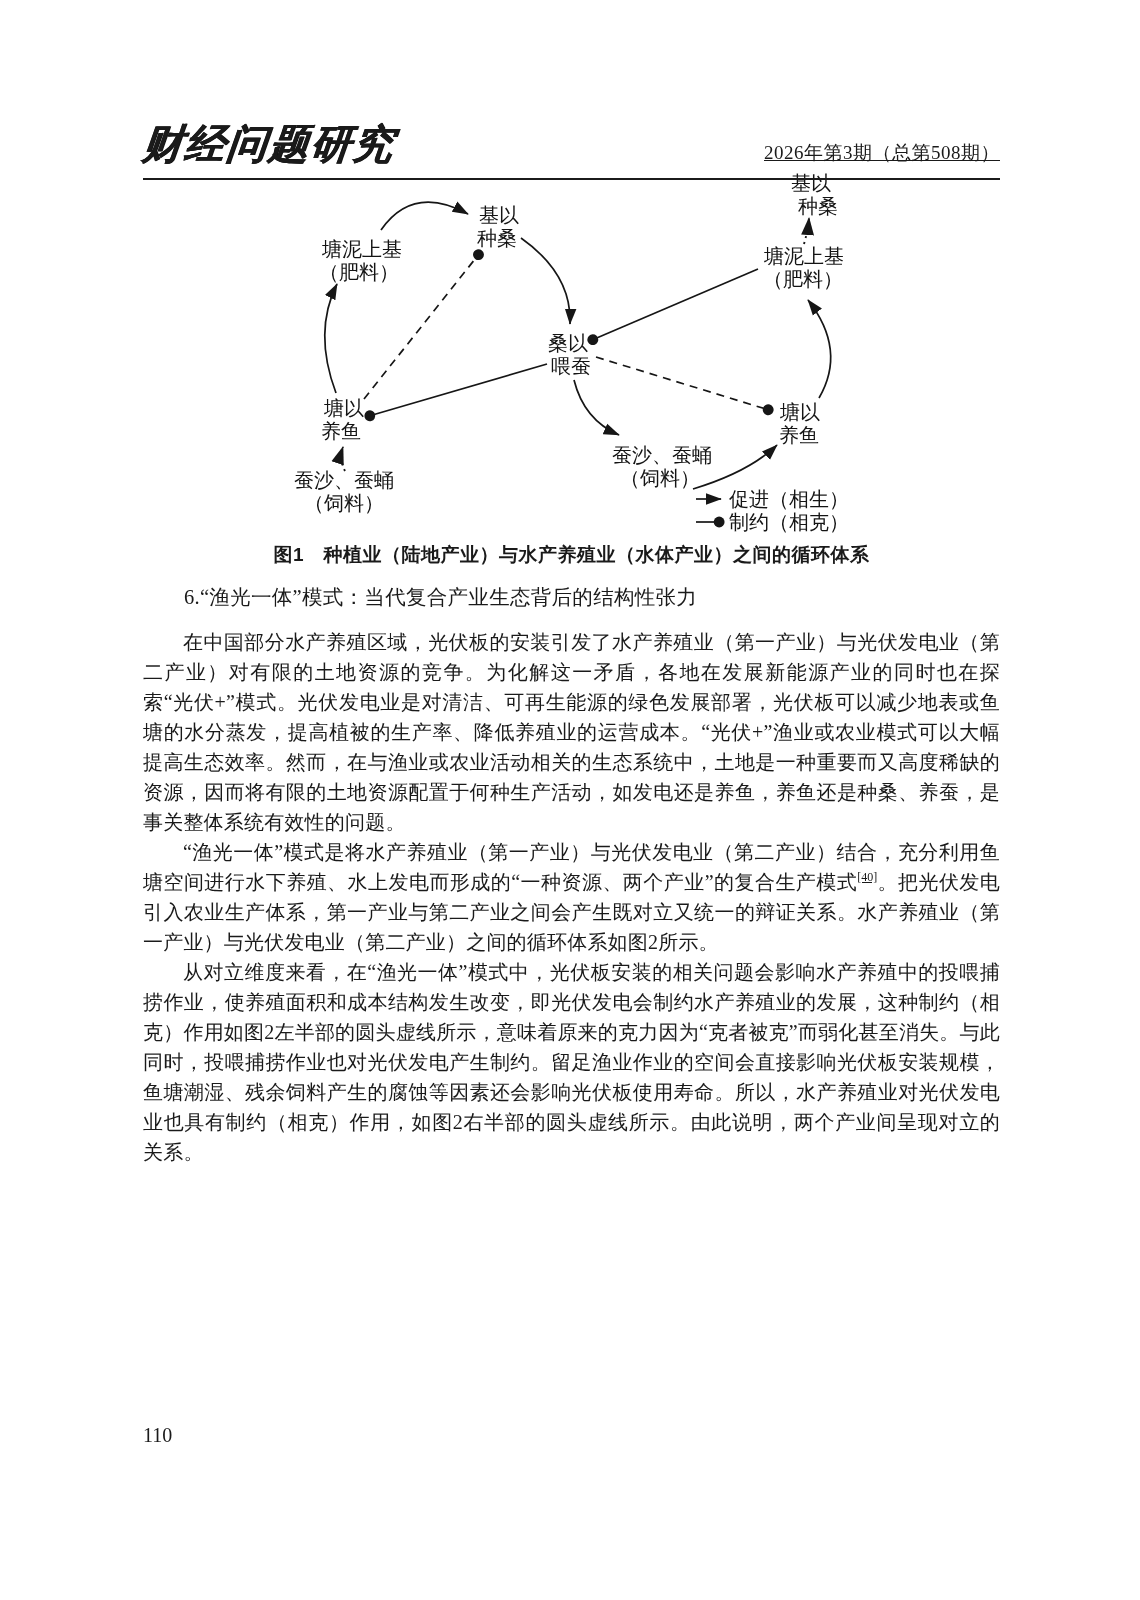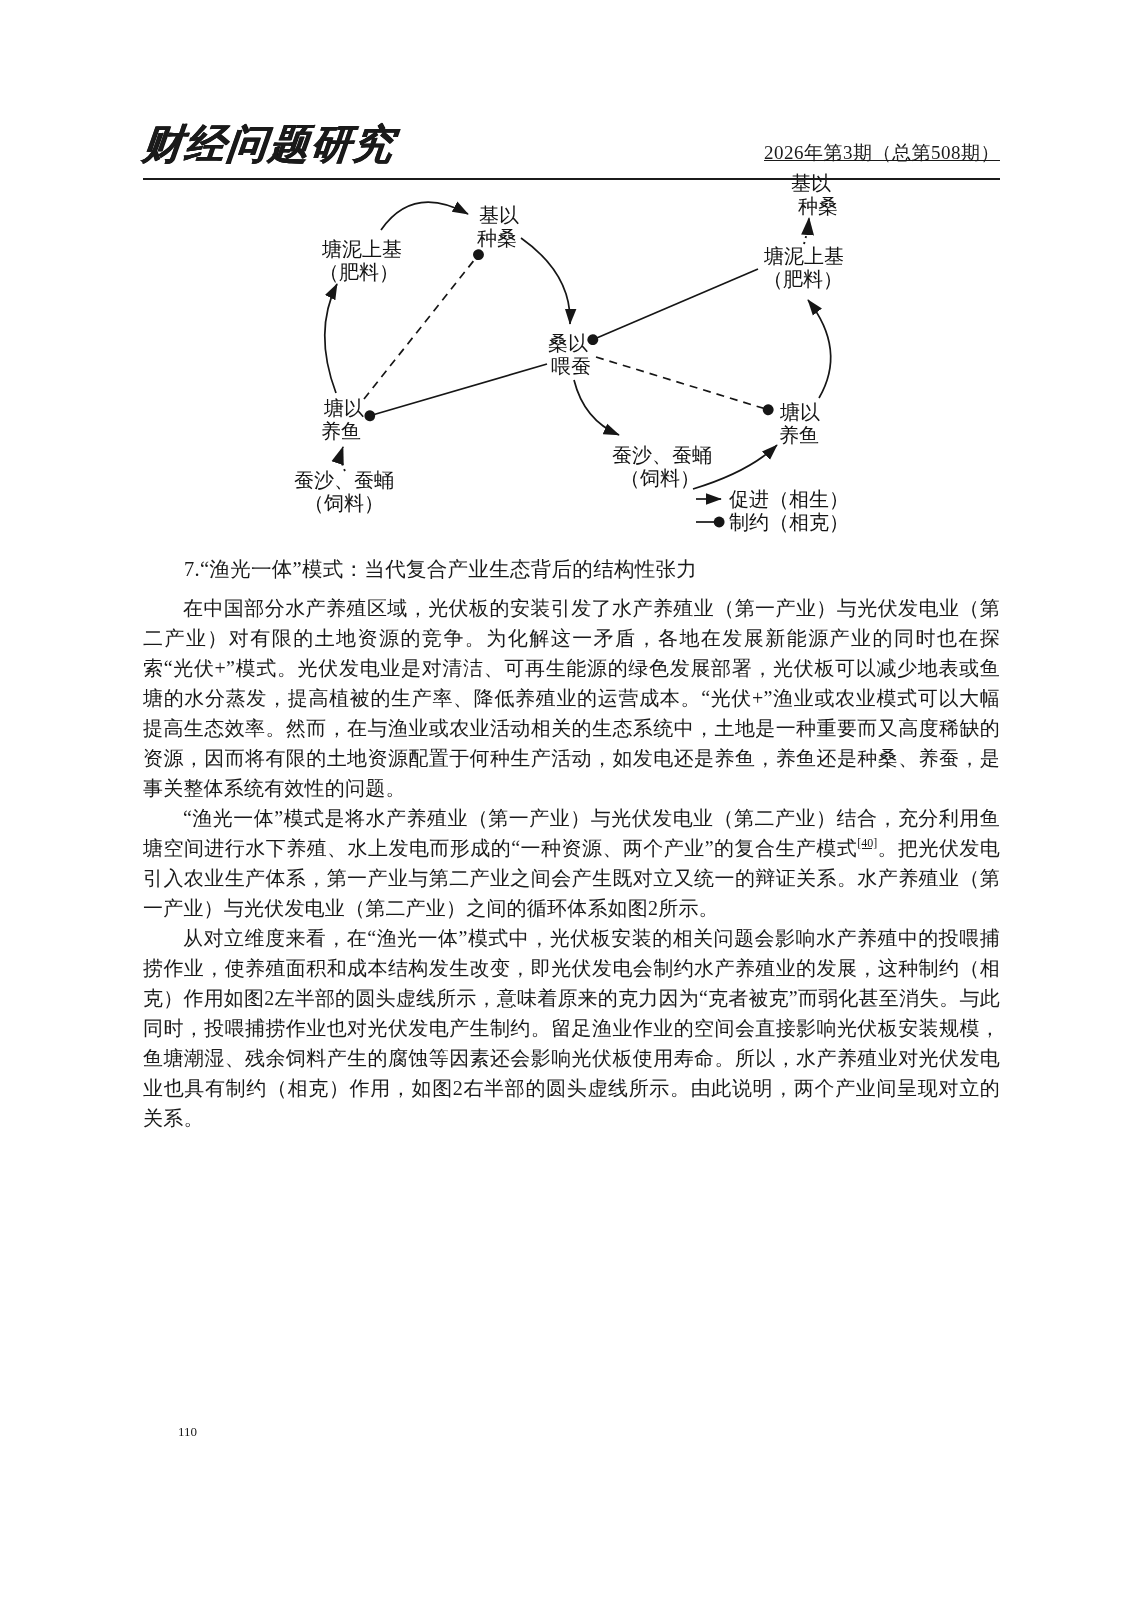--- a/index.html
+++ b/index.html
@@ -23,34 +23,34 @@
     white-space:nowrap;
   }
   .issue{position:absolute;right:0;bottom:12px;font-size:19px;letter-spacing:0.5px;text-decoration:underline;}
   p.body{
     margin:0;font-size:20px;line-height:30px;
     text-align:justify;text-justify:inter-ideograph;
     letter-spacing:0.2px;
   }
   p.first{margin-top:11px;text-indent:0;}
   p.indent{text-indent:2em;}
-  p.p2{margin-top:10px;}
+  p.p2{margin-top:16px;}
   sup.ref{font-size:12px;line-height:0;vertical-align:super;letter-spacing:0;text-decoration:underline;}
   .fig{margin-top:-12px;}
   .fig svg{display:block;}
   .fig-caption{
     margin-top:2px;text-align:center;
     font-family:"Liberation Sans","DejaVu Sans",sans-serif;
     font-weight:bold;font-size:19px;letter-spacing:0.5px;
   }
   .sec-heading{
     margin-top:15px;font-size:20.5px;line-height:28px;
     text-indent:2em;letter-spacing:0.3px;
   }
-  .page-num{position:absolute;left:143px;top:1424px;font-size:13px;margin-left:35px;}
+  .page-num{position:absolute;left:143px;top:1424px;font-size:20px;}
   
   .edge{fill:none;stroke:#161616;stroke-width:1.7;}
   .edge.dashed{stroke-dasharray:8 6;}
   .edge.dotted{stroke-dasharray:2 4;stroke-width:1.9;}
   .nlabel{font-family:"Liberation Serif","DejaVu Serif",serif;font-size:20px;fill:#141414;}
 </style>
 </head>
 <body>
 
 <div class="page">
@@ -131,22 +131,23 @@
 
         <g>
           <path class="edge" d="M553,331 L578,331" marker-end="url(#mh)"></path>
           <text class="nlabel" x="586" y="338">促进（相生）</text>
           <path class="edge" d="M553,354 L577,354" marker-end="url(#md)"></path>
           <text class="nlabel" x="586" y="361">制约（相克）</text>
         </g>
       </svg>
     </div>
 
+    <div class="fig-caption">图1　种植业（陆地产业）与水产养殖业（水体产业）之间的循环体系</div>
 
-    <div class="sec-heading">7.“渔光一体”模式：当代复合产业生态背后的结构性张力</div>
+    <div class="sec-heading">6.“渔光一体”模式：当代复合产业生态背后的结构性张力</div>
 
     <p class="body indent p2">在中国部分水产养殖区域，光伏板的安装引发了水产养殖业（第一产业）与光伏发电业（第二产业）对有限的土地资源的竞争。为化解这一矛盾，各地在发展新能源产业的同时也在探索“光伏+”模式。光伏发电业是对清洁、可再生能源的绿色发展部署，光伏板可以减少地表或鱼塘的水分蒸发，提高植被的生产率、降低养殖业的运营成本。“光伏+”渔业或农业模式可以大幅提高生态效率。然而，在与渔业或农业活动相关的生态系统中，土地是一种重要而又高度稀缺的资源，因而将有限的土地资源配置于何种生产活动，如发电还是养鱼，养鱼还是种桑、养蚕，是事关整体系统有效性的问题。</p>
 
     <p class="body indent"><span>“渔光一体”模式是将水产养殖业（第一产业）与光伏发电业（第二产业）结合，充分利用鱼塘空间进行水下养殖、水上发电而形成的“一种资源、两个产业”的复合生产模式</span><sup class="ref">[40]</sup><span>。把光伏发电引入农业生产体系，第一产业与第二产业之间会产生既对立又统一的辩证关系。水产养殖业（第一产业）与光伏发电业（第二产业）之间的循环体系如图2所示。</span></p>
 
     <p class="body indent">从对立维度来看，在“渔光一体”模式中，光伏板安装的相关问题会影响水产养殖中的投喂捕捞作业，使养殖面积和成本结构发生改变，即光伏发电会制约水产养殖业的发展，这种制约（相克）作用如图2左半部的圆头虚线所示，意味着原来的克力因为“克者被克”而弱化甚至消失。与此同时，投喂捕捞作业也对光伏发电产生制约。留足渔业作业的空间会直接影响光伏板安装规模，鱼塘潮湿、残余饲料产生的腐蚀等因素还会影响光伏板使用寿命。所以，水产养殖业对光伏发电业也具有制约（相克）作用，如图2右半部的圆头虚线所示。由此说明，两个产业间呈现对立的关系。</p>
 
 
   </div>
 

